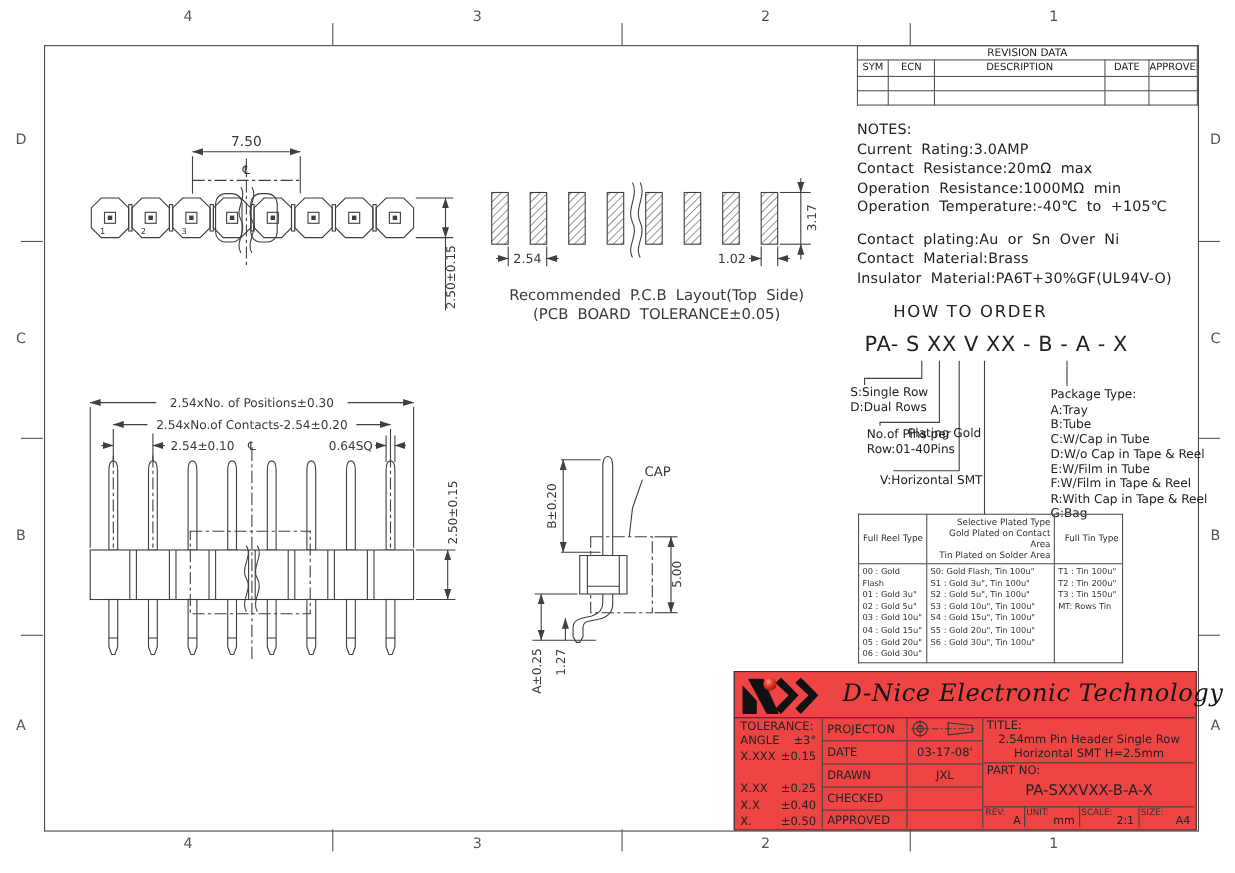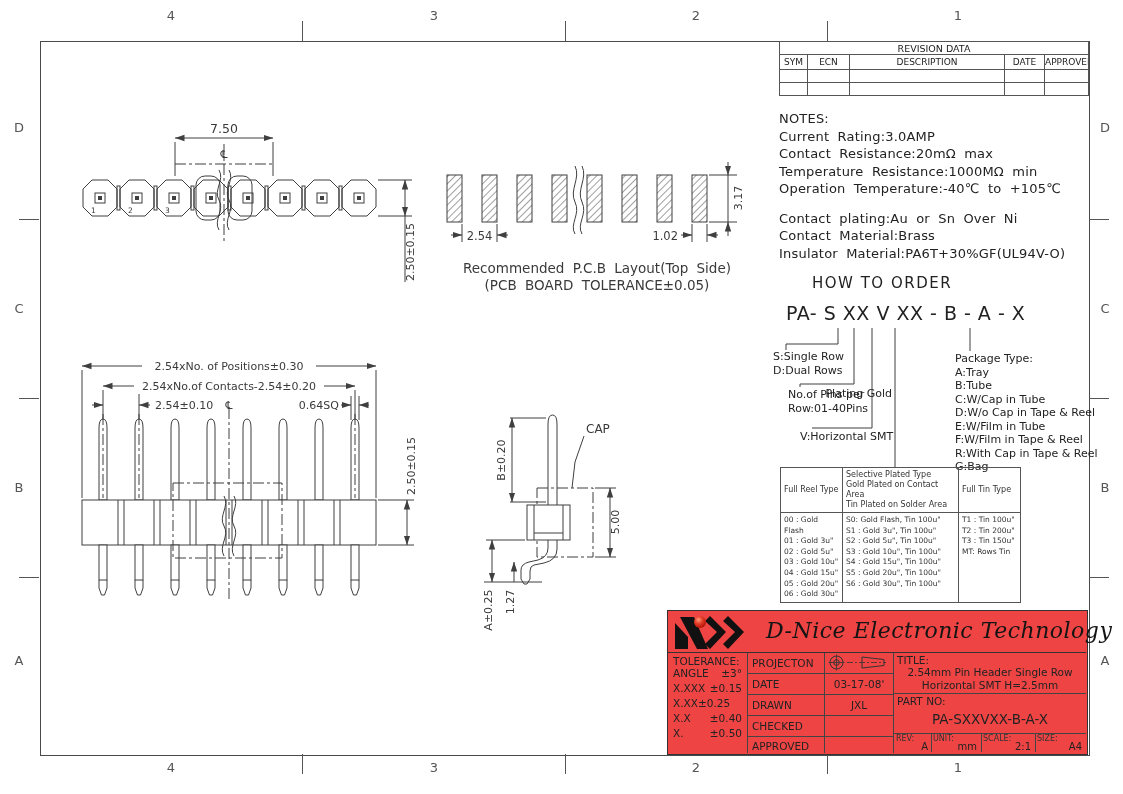--- a/index.html
+++ b/index.html
@@ -15,21 +15,21 @@
         table-layout:fixed;font-size:9px;color:#222}
   table.rev td{border:1px solid #555;padding:0;text-align:center;overflow:hidden;white-space:nowrap}
   .notes{position:absolute;left:779px;top:110px;font-size:13px;line-height:17.5px;color:#222;
         word-spacing:4px;letter-spacing:.2px}
   .hto-title{position:absolute;left:812px;top:274px;font-size:15px;letter-spacing:1.5px;color:#222}
   .hto-code{position:absolute;left:786px;top:302px;font-size:19px;letter-spacing:.5px;color:#222}
   .anno{position:absolute;font-size:11px;line-height:13.5px;color:#222}
   table.plate{position:absolute;left:780px;top:467px;border-collapse:collapse;table-layout:fixed;
         font-size:7.5px;color:#333}
   table.plate td{border:1px solid #555;vertical-align:top;padding:2px 3px;line-height:10.6px}
-  table.plate td.hd{text-align:left;vertical-align:middle;font-size:8px;line-height:10px}
+  table.plate td.hd{text-align:right;vertical-align:middle;font-size:8px;line-height:10px}
   .tb{position:absolute;left:667px;top:610px;width:421px;height:145px;border:1.6px solid #333;
       box-sizing:border-box;color:#222;background:#ef4444}
   .tb .sec{position:absolute;box-sizing:border-box}
   .tb .lbl{font-size:10.5px}
   .tb .small{font-size:8px;color:#333}
   .company{font-family:"DejaVu Serif","Liberation Serif",serif;font-style:italic;font-size:22px;
       color:#141414;letter-spacing:.5px;white-space:nowrap}
   .dimsvg{position:absolute;overflow:visible}
   .dimsvg line,.dimsvg path,.dimsvg rect{stroke:#3f3f3f;stroke-width:1;fill:none}
   .dimsvg text{fill:#3a3a3a;stroke:none;font-family:"DejaVu Sans","Liberation Sans",sans-serif}
@@ -125,21 +125,21 @@
           <td></td>
           <td></td>
         </tr>
   </tbody>
     </table>
 
   <div class="notes">
     <div>NOTES:</div>
     <div>Current Rating:3.0AMP</div>
     <div>Contact Resistance:20mΩ max</div>
-    <div>Temperature Resistance:1000MΩ min</div>
+    <div>Operation Resistance:1000MΩ min</div>
     <div>Operation Temperature:-40℃ to +105℃</div>
     <div style="height:12px"></div>
     <div>Contact plating:Au or Sn Over Ni</div>
     <div>Contact Material:Brass</div>
     <div>Insulator Material:PA6T+30%GF(UL94V-O)</div>
   </div>
 
   <div class="hto-title">HOW TO ORDER</div>
   <div class="hto-code">PA- S XX V XX - B - A - X</div>
 
@@ -425,21 +425,21 @@
     <div class="sec lbl" style="left:0;top:42px;width:80px;height:100px;border-right:1px solid #444;padding:2px 5px">
       <div>TOLERANCE:</div>
       <div style="display:flex;justify-content:space-between">
           <span>ANGLE</span>
           <span>±3°</span>
         </div>
       <div style="display:flex;justify-content:space-between;margin-top:3px">
           <span>X.XXX</span>
           <span>±0.15</span>
         </div>
-      <div style="display:flex;margin-top:3px">
+      <div style="display:flex;justify-content:space-between;margin-top:17px">
           <span>X.XX</span>
           <span>±0.25</span>
         </div>
       <div style="display:flex;justify-content:space-between;margin-top:3px">
           <span>X.X</span>
           <span>±0.40</span>
         </div>
       <div style="display:flex;justify-content:space-between;margin-top:3px">
           <span>X.</span>
           <span>±0.50</span>

